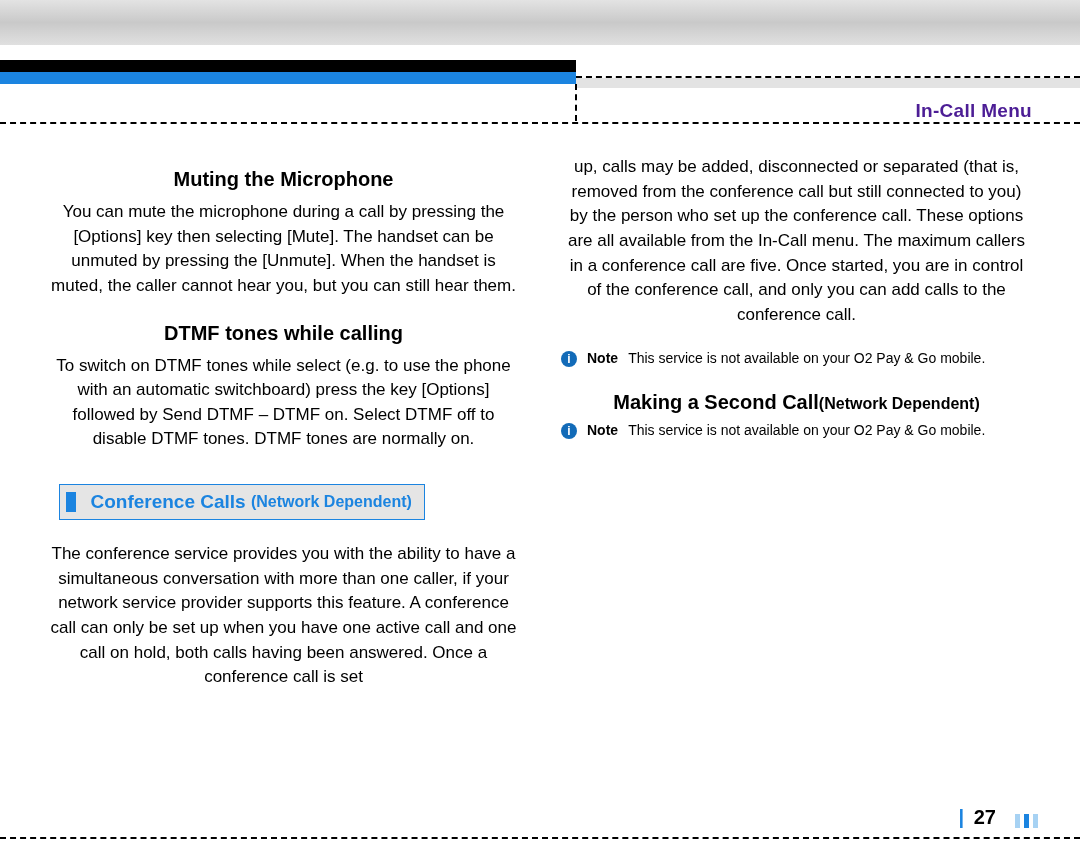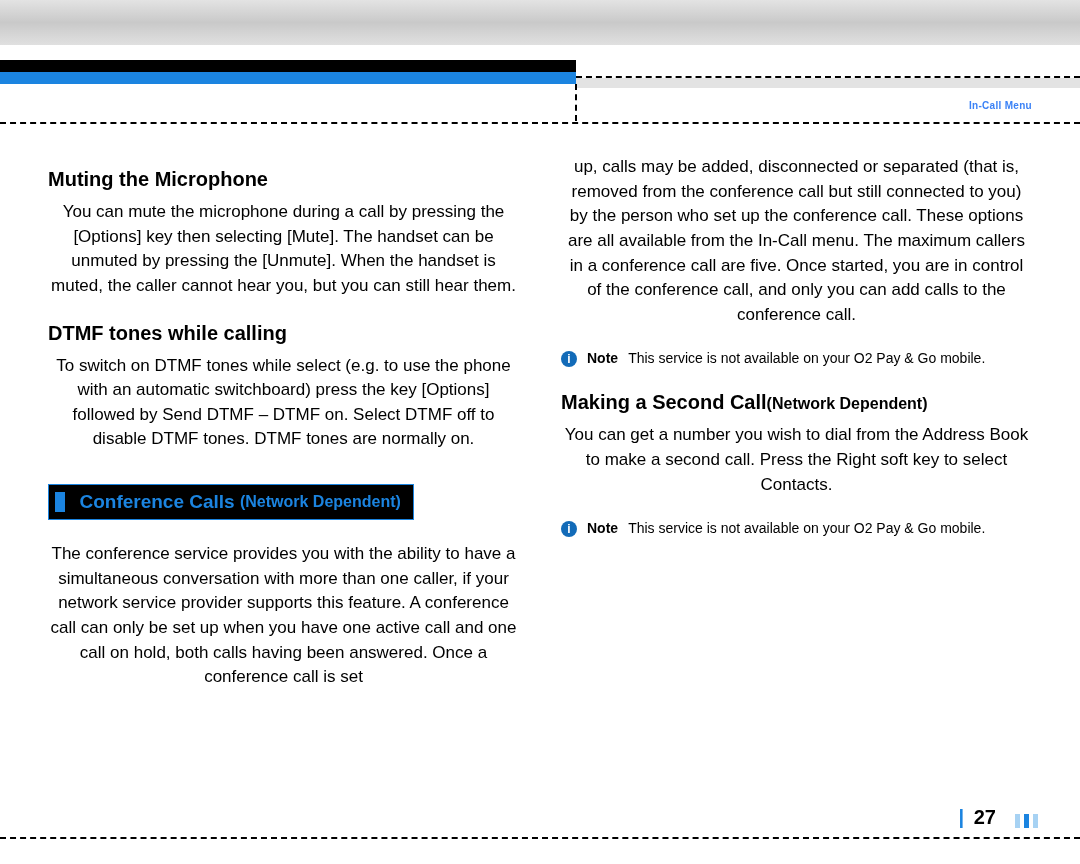--- a/index.html
+++ b/index.html
@@ -77,64 +77,65 @@
     width: 1080px;
     height: 0;
     border-top: 2px dashed #000;
   }
 
   
   .header-label {
     position: absolute;
     top: 100px;
     right: 48px;
-    color: #3b82f6;
-    font-weight: bold;
-    font-size: 10px;
+    color: #4c1d95;
+    font-weight: bold;
+    font-size: 19px;
     letter-spacing: 0.3px;
   }
 
   
   .columns {
     position: absolute;
     top: 155px;
     left: 48px;
     width: 984px;
     display: flex;
     gap: 42px;
   }
   .col {
     width: 471px;
   }
   .col h3 {
     font-size: 20px;
     font-weight: bold;
     margin: 12px 0 6px 0;
     line-height: 1.25;
+    text-align: center;
   }
   .col h3 .subhead-small {
     font-size: 16px;
     font-weight: bold;
   }
   .col p {
     font-size: 17px;
     line-height: 1.45;
     margin: 8px 0 22px 0;
     text-align: center;
   }
   .col p b {
     font-weight: normal;
   }
 
   .callout {
     display: inline-block;
-    margin: 10px 0 14px 0;
+    margin: 10px 0 14px 11px;
     padding: 6px 12px 6px 6px;
     border: 1px solid #1b84e0;
-    background: #000000;
+    background: #e5e5e5;
   }
   .callout .stub {
     display: inline-block;
     width: 10px;
     height: 20px;
     background: #1b84e0;
     vertical-align: middle;
     margin-right: 10px;
   }
   .callout .callout-title {
@@ -257,21 +258,20 @@
 
       <div class="note-row">
         <span class="note-icon">i</span>
         <span class="note-label">Note</span>
         <span class="note-text">This service is not available on your O2 Pay &amp; Go mobile.</span>
       </div>
 
       <h3>
         <span>Making a Second Call</span><span class="subhead-small">(Network Dependent)</span>
       </h3>
-      <p>You can get a number you wish to dial from the Address Book to make a second call. Press the Right soft key to select Contacts.</p>
 
       <div class="note-row">
         <span class="note-icon">i</span>
         <span class="note-label">Note</span>
         <span class="note-text">This service is not available on your O2 Pay &amp; Go mobile.</span>
       </div>
     </div>
   </div>
 
   <div class="full-dashed-bottom"></div>

